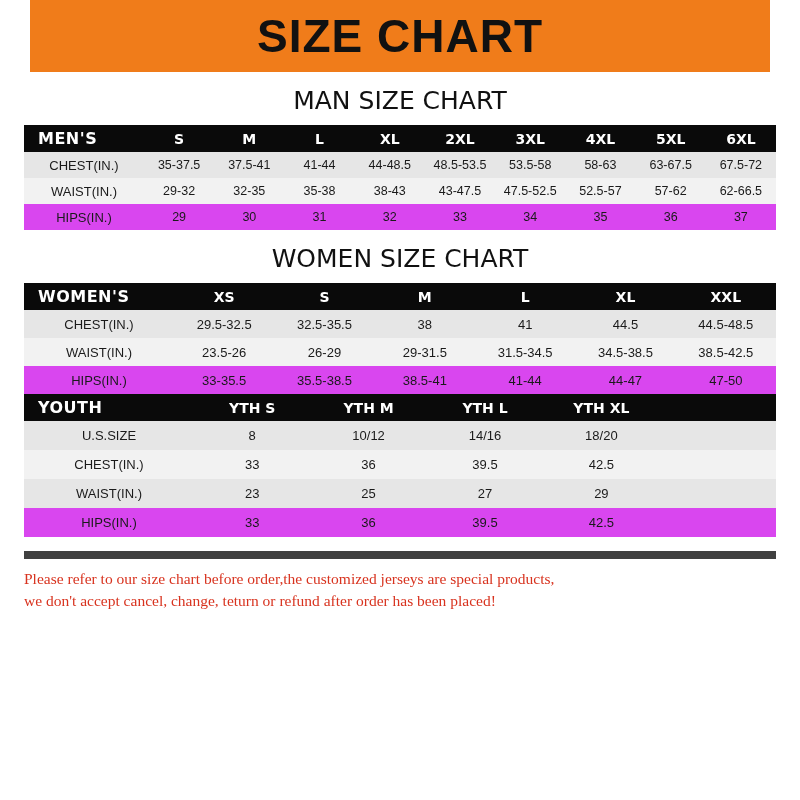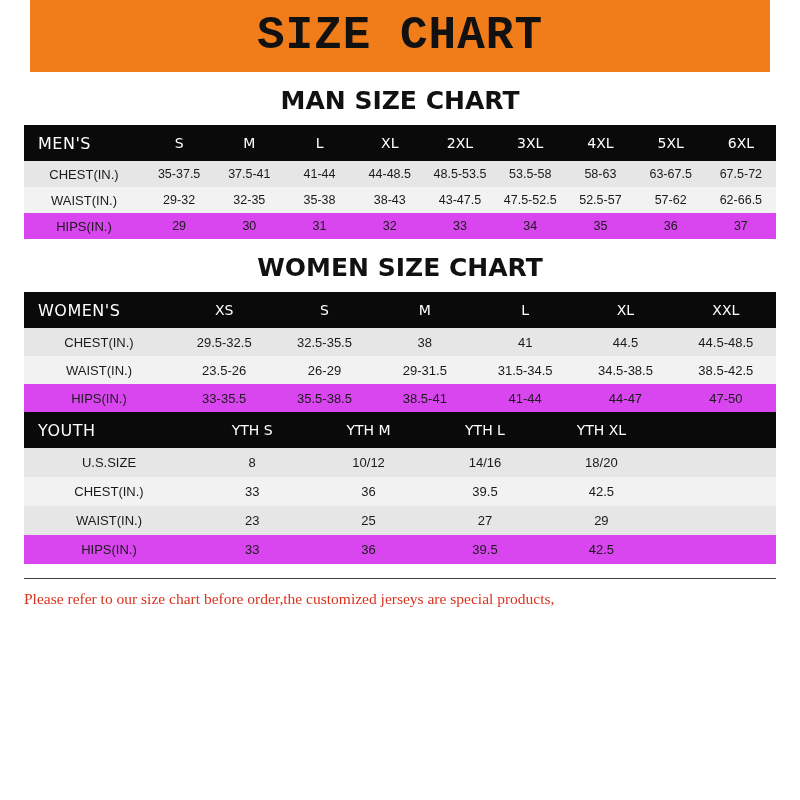--- a/index.html
+++ b/index.html
@@ -35,35 +35,35 @@
     background: #ffffff;
   }
   .banner::after {
     content: "";
     position: absolute;
     right: 0; top: 0; bottom: 0;
     width: 30px;
     background: #ffffff;
   }
   .banner-title {
-    font-family: Liberation Mono, monospace;
+    font-family: Liberation Sans, sans-serif;
     font-weight: bold;
     font-size: 46px;
     letter-spacing: 1px;
     color: #111111;
     position: relative;
     z-index: 2;
   }
   .content {
     padding: 0 24px;
   }
   .section-title {
     text-align: center;
     font-family: "DejaVu Sans", sans-serif;
-    font-weight: bold;
+    font-weight: normal;
     font-size: 25px;
     color: #111111;
     letter-spacing: 0px;
     margin: 14px 0 10px 0;
   }
   table.sizetable {
     width: 100%;
     border-collapse: collapse;
     table-layout: fixed;
   }
@@ -72,23 +72,23 @@
     font-size: 12.5px;
     color: #1a1a1a;
     font-family: "Liberation Sans", sans-serif;
     padding: 0;
     height: 26px;
     font-weight: normal;
   }
   table.sizetable thead th {
     background: #0a0a0a;
     color: #ffffff;
-    font-weight: normal;
+    font-weight: bold;
     font-size: 14px;
-    height: 36px;
+    height: 27px;
     font-family: "DejaVu Sans", sans-serif;
   }
   table.sizetable thead th.corner {
     text-align: left;
     padding-left: 14px;
     font-size: 16px;
     letter-spacing: 0.5px;
   }
   table.sizetable tbody tr.band-light td { background: #e6e6e6; }
   table.sizetable tbody tr.band-lighter td { background: #f2f2f2; }
@@ -96,21 +96,21 @@
   table.sizetable tbody td.rowlabel {
     font-size: 13px;
     color: #1a1a1a;
     font-family: "Liberation Sans", sans-serif;
   }
   .women thead th, .youth thead th { font-size: 15px; }
   .women tbody td, .youth tbody td { height: 28px; font-size: 13px; }
   .youth tbody td { height: 29px; text-align: center; }
   .footer-note {
     margin-top: 14px;
-    border-top: 1px solid #404040;
+    border-top: 8px solid #404040;
     padding-top: 9px;
     color: #d8331f;
     font-size: 15.5px;
     line-height: 1.45;
     font-family: "Liberation Serif", serif;
     text-align: left;
   }
 </style>
 </head>
 <body>
@@ -271,16 +271,17 @@
             <td>39.5</td>
             <td>42.5</td>
             <td></td>
           </tr>
         </tbody>
       </table>
     </div>
 
     <div class="footer-note">
       <div>Please refer to our size chart before order,the customized jerseys are special products,</div>
+      <div>we don't accept cancel, change, teturn or refund after order has been placed!</div>
     </div>
 
   </div>
 </div>
 
 </body></html>

